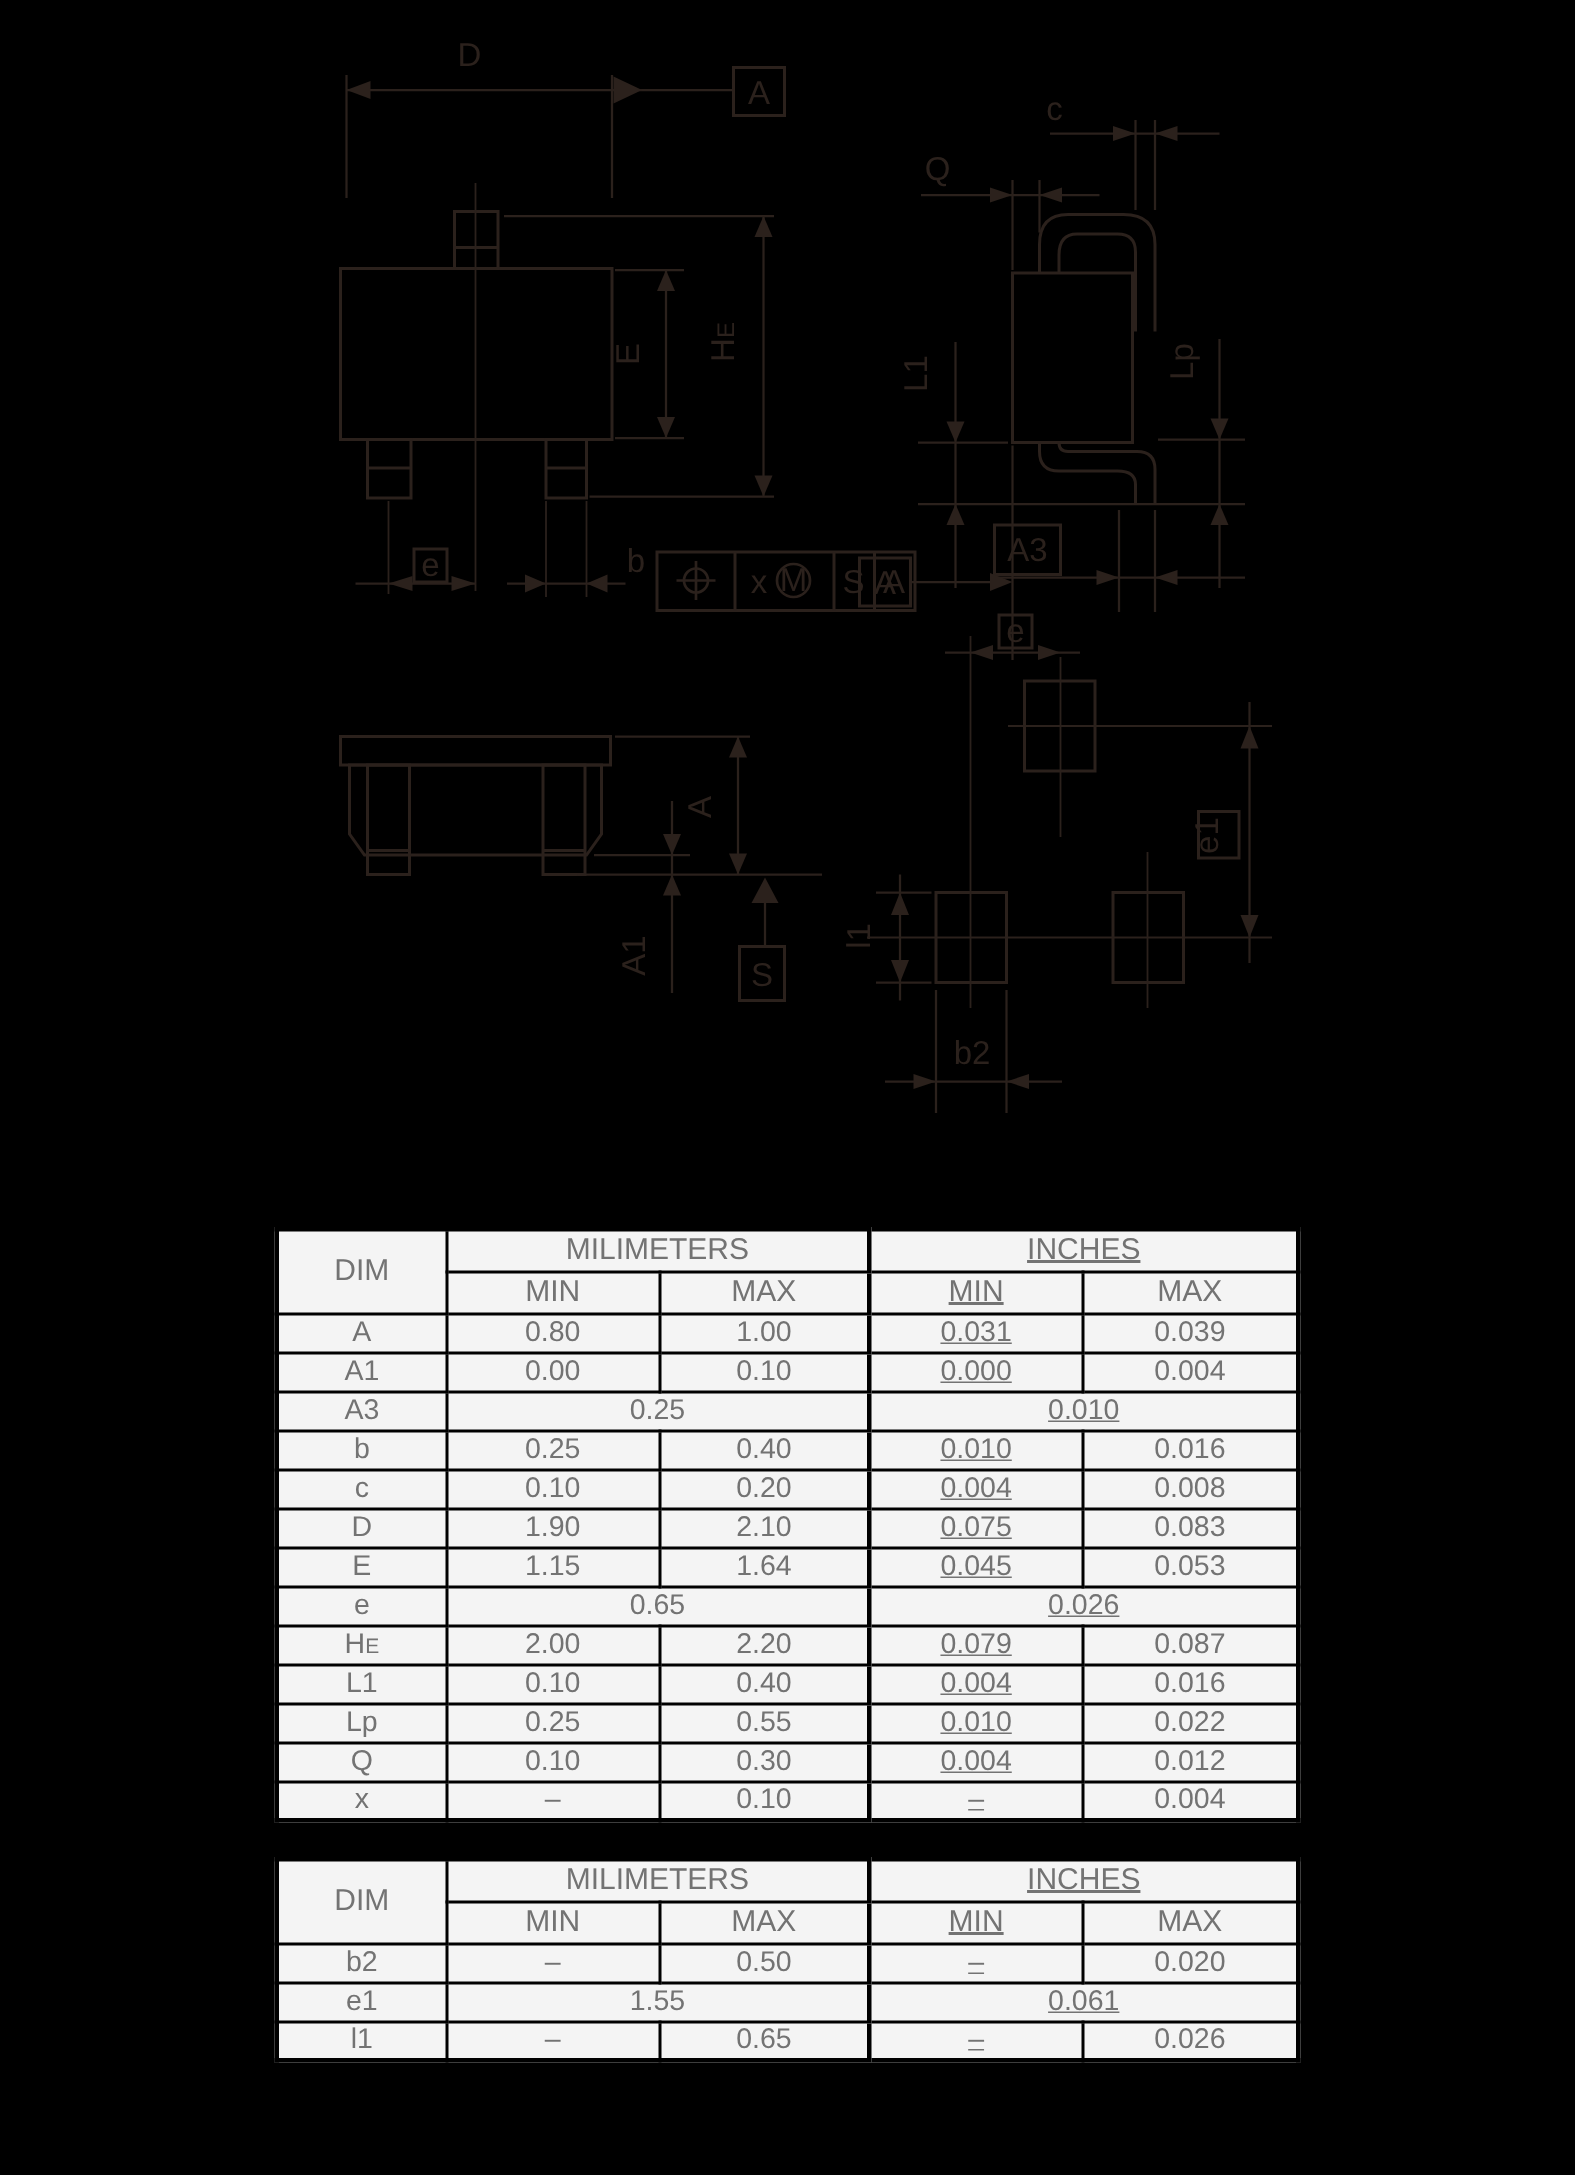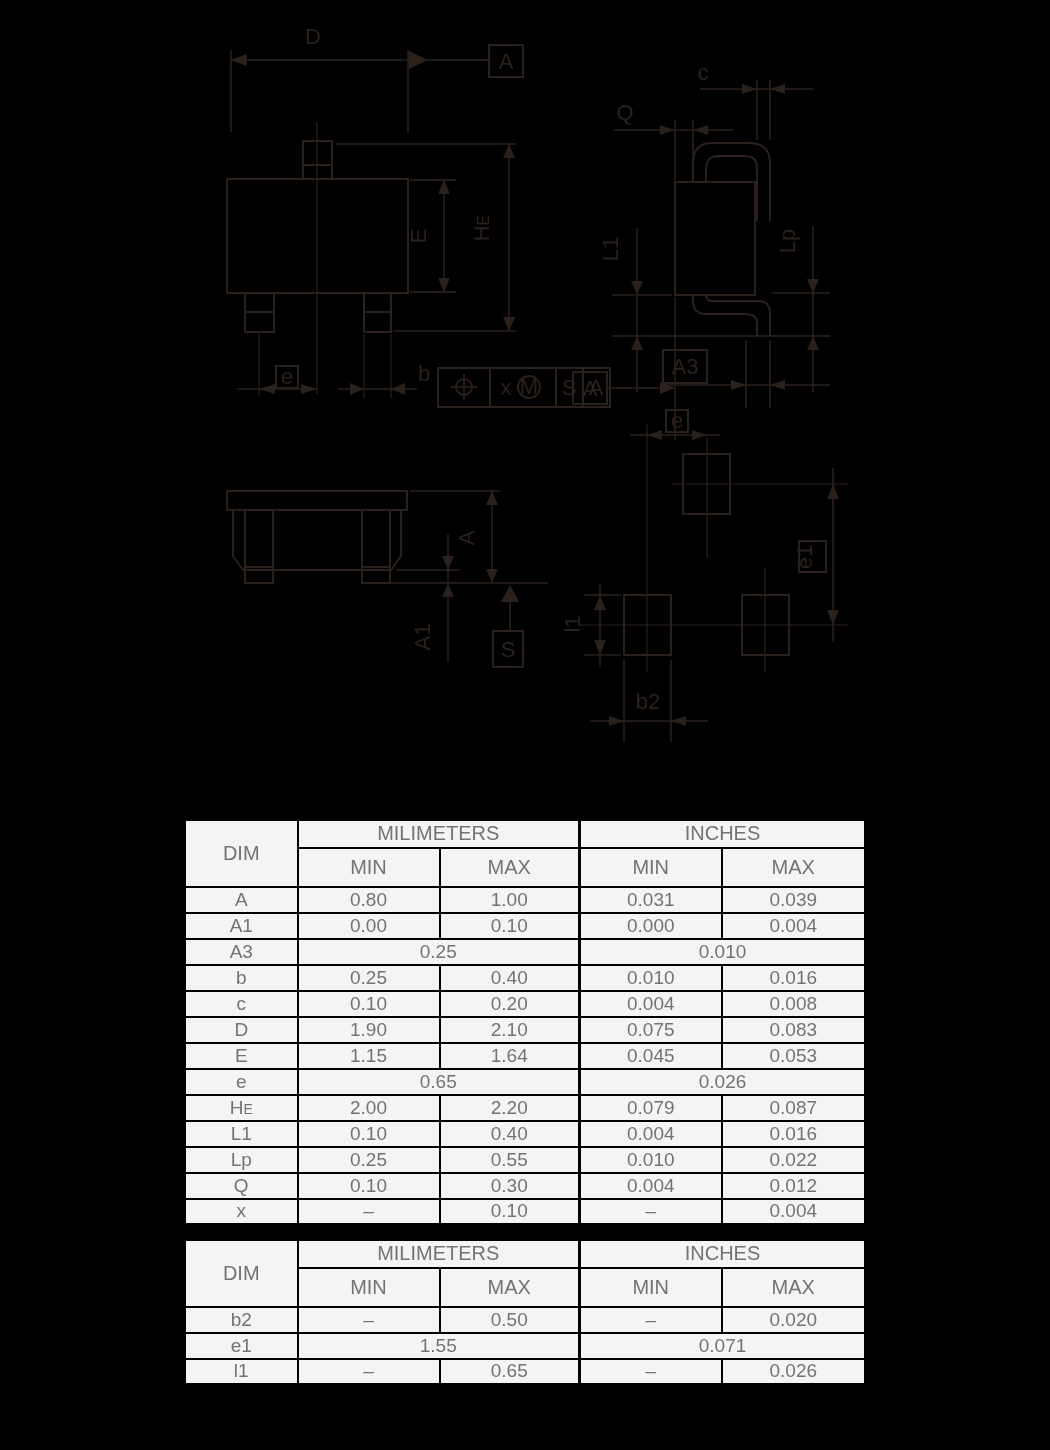--- a/index.html
+++ b/index.html
@@ -15,22 +15,22 @@
   }
   svg{position:absolute;left:0;top:0;color:var(--line);}
   svg text{fill:currentColor;font-family:"Liberation Sans",sans-serif;font-size:22px;}
   svg .box{fill:none;stroke:currentColor;stroke-width:2;}
   .tbl{position:absolute;color:#737373;}
   .tbl table{border-collapse:collapse;table-layout:fixed;background:var(--table-bg);
     border:3px solid var(--table-line);font-family:"Liberation Sans",sans-serif;}
   .tbl td,.tbl th{border:2px solid var(--table-line);padding:0;text-align:center;
     font-weight:normal;font-size:19px;line-height:1.05;overflow:hidden;white-space:nowrap;}
   .tbl th{font-size:20px;}
-  .tbl .thickL{border-left:3px solid var(--table-line);}
-  .tbl .hdr1{height:28px;} .tbl .hdr2{height:39px;} .tbl .row{height:26px;}
+  .tbl .thickL{border-left:3px solid var(--table-line);text-decoration:underline;}
+  .tbl .hdr1{height:28px;} .tbl .hdr2{height:28px;} .tbl .row{height:26px;}
   .tbl .sub{font-size:14px;}
 </style>
 </head>
 <body>
 
 <div class="page">
 
 <svg width="1050" height="812" viewBox="0 0 1050 812">
 
   <g stroke="currentColor" fill="none" stroke-width="2">
@@ -353,21 +353,21 @@
           <tr class="row">
             <td>b2</td>
             <td>–</td>
             <td>0.50</td>
             <td class="thickL">–</td>
             <td>0.020</td>
           </tr>
           <tr class="row">
             <td>e1</td>
             <td colspan="2">1.55</td>
-            <td colspan="2" class="thickL">0.071</td>
+            <td colspan="2" class="thickL">0.061</td>
           </tr>
           <tr class="row">
             <td>l1</td>
             <td>–</td>
             <td>0.65</td>
             <td class="thickL">–</td>
             <td>0.026</td>
           </tr>
         </tbody>
       </table>

